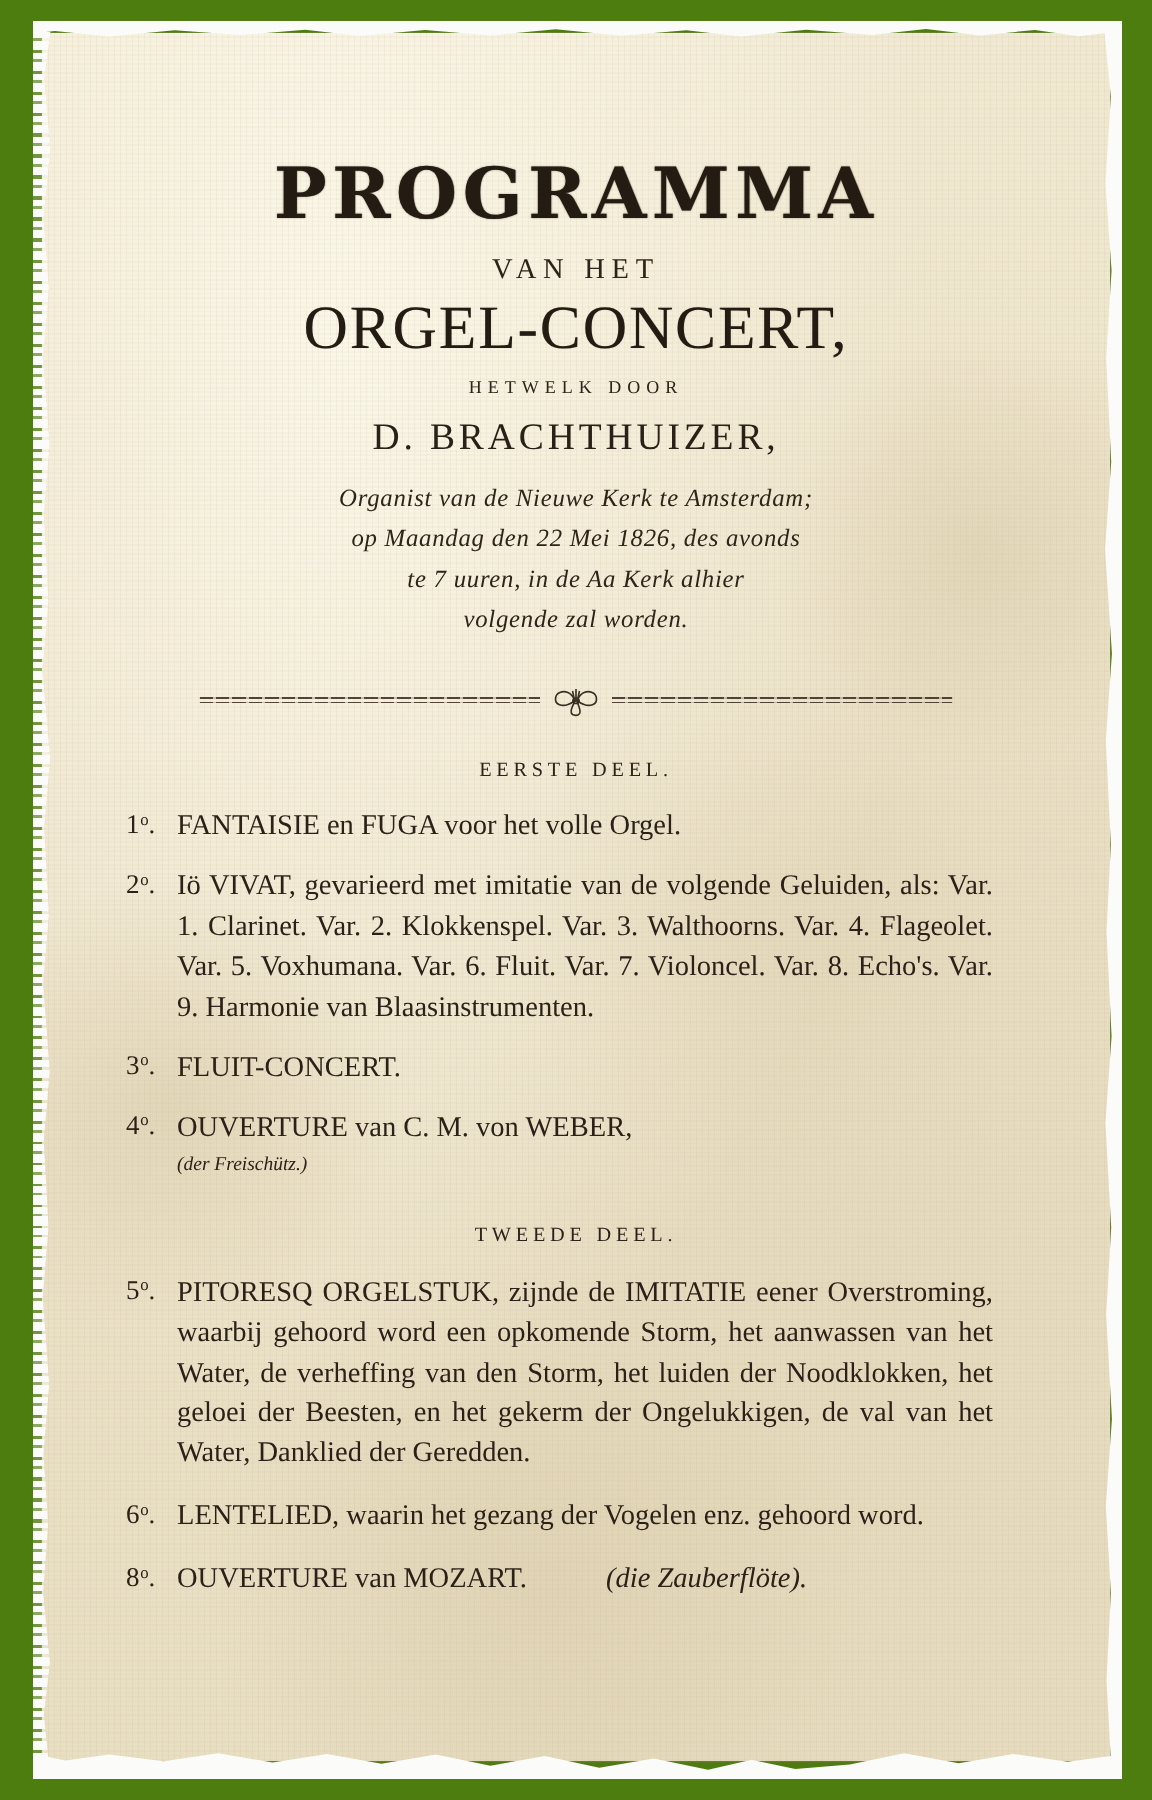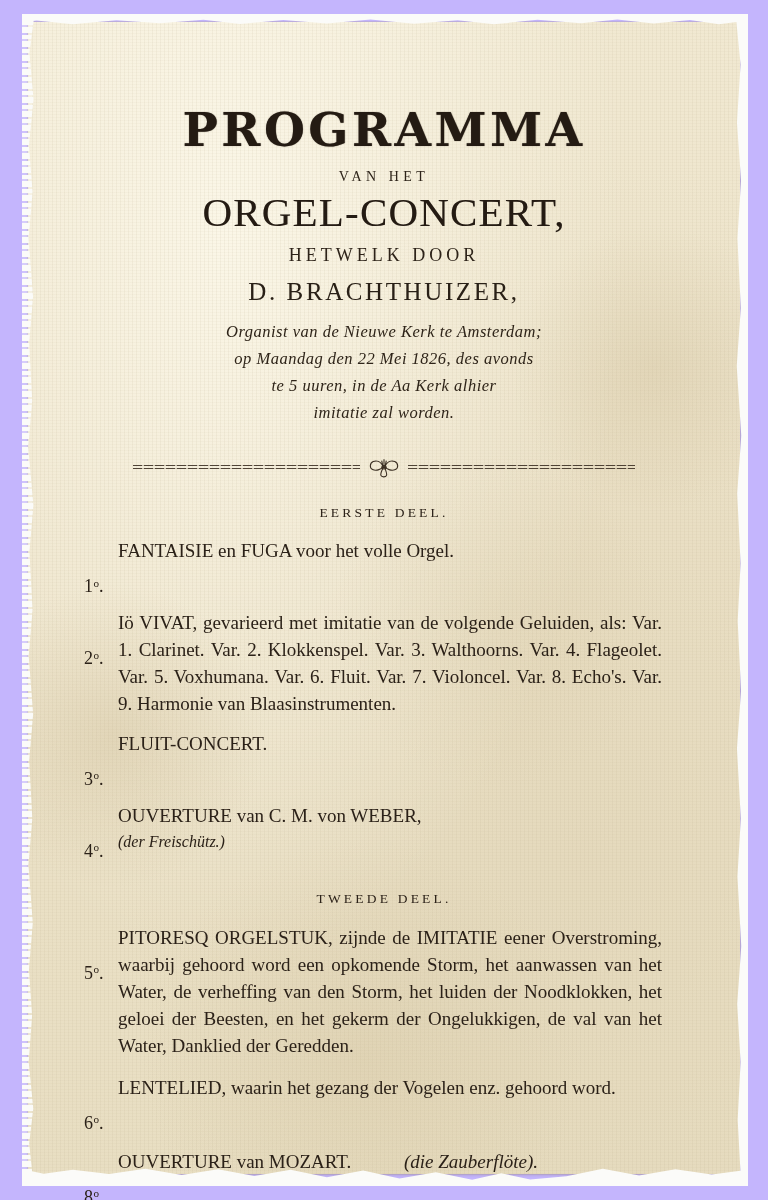--- a/index.html
+++ b/index.html
@@ -11,21 +11,21 @@
     width: 768px;
     height: 1200px;
     overflow: hidden;
     font-family: "Liberation Serif", "DejaVu Serif", serif;
   }
 
   #page {
     position: relative;
     width: 768px;
     height: 1200px;
-    background: #c4b5fd;
+    background: #4d7c0f;
   }
 
   
   #sheet {
     position: absolute;
     left: 28px;
     top: 22px;
     width: 712px;
     height: 1152px;
     background:
@@ -114,37 +114,37 @@
     font-weight: 700;
     font-size: 47px;
     letter-spacing: 3.5px;
     line-height: 1;
     margin-top: 84px;
     color: #241b13;
     text-shadow: 0 0 1.1px rgba(40,30,20,.55), .4px .3px 0 rgba(40,30,20,.22);
   }
   .hdr-vanhet {
     text-align: center;
-    font-size: 14px;
+    font-size: 19px;
     letter-spacing: 4.5px;
     margin-top: 16px;
     color: #2d2319;
   }
   .hdr-orgel {
     text-align: center;
     font-size: 41px;
     letter-spacing: 1.2px;
     margin-top: 6px;
     line-height: 1.06;
     color: #241b13;
     text-shadow: 0 0 .5px rgba(40,30,20,.35);
   }
   .hdr-hetwelk {
     text-align: center;
-    font-size: 18px;
+    font-size: 12px;
     letter-spacing: 4px;
     margin-top: 11px;
     color: #2d2319;
   }
   .hdr-name {
     text-align: center;
     font-size: 25px;
     letter-spacing: 2.6px;
     margin-top: 12px;
     color: #292017;
@@ -202,41 +202,40 @@
     margin-bottom: 13px;
     padding-left: 56px;
     padding-right: 78px;
   }
   .item .num {
     flex: 0 0 34px;
     font-size: 18px;
     color: #2b2118;
     padding-top: 1px;
     white-space: nowrap;
-    margin-top: 37px;
   }
   .item .num sup {
     font-size: .62em;
     vertical-align: .52em;
     margin-left: .5px;
   }
   .item .body {
     flex: 1 1 auto;
     font-size: 19px;
     line-height: 1.42;
     color: #2b2118;
     text-align: justify;
     hyphens: manual;
   }
   .item .body.single { text-align: left; }
   .ital { font-style: italic; margin-left: 48px; }
   .sub-ital {
     display: block;
     font-style: italic;
-    font-size: 16px;
+    font-size: 13px;
     margin-top: 1px;
   }
 
   .items.part2 { margin-top: 18px; }
   .items.part2 .item { margin-bottom: 15px; }
 </style>
 </head>
 <body>
 
 <div id="page">
@@ -252,22 +251,22 @@
 
     <div class="hdr-programma">PROGRAMMA</div>
     <div class="hdr-vanhet">VAN HET</div>
     <div class="hdr-orgel">ORGEL-CONCERT,</div>
     <div class="hdr-hetwelk">HETWELK DOOR</div>
     <div class="hdr-name">D. BRACHTHUIZER,</div>
 
     <div class="hdr-italic-block">
       <div class="hdr-italic-line">Organist van de Nieuwe Kerk te Amsterdam;</div>
       <div class="hdr-italic-line">op Maandag den 22 Mei 1826, des avonds</div>
-      <div class="hdr-italic-line">te 5 uuren, in de Aa Kerk alhier</div>
-      <div class="hdr-italic-line">imitatie zal worden.</div>
+      <div class="hdr-italic-line">te 7 uuren, in de Aa Kerk alhier</div>
+      <div class="hdr-italic-line">volgende zal worden.</div>
     </div>
 
     <div class="divider">
       <div class="rule"></div>
       <div class="bow">
         <svg width="34" height="22" viewBox="0 0 34 22" aria-hidden="true">
           <g fill="none" stroke="#3a2e22" stroke-width="1.1">
             <path d="M16.2 10.6 C13.8 5.4 9.6 4.2 6.2 5.6 C2.6 7.1 2.4 12.2 5.6 13.6 C9.1 15.1 13.6 13.8 16.2 10.6 Z"></path>
             <path d="M17.8 10.6 C20.2 5.4 24.4 4.2 27.8 5.6 C31.4 7.1 31.6 12.2 28.4 13.6 C24.9 15.1 20.4 13.8 17.8 10.6 Z"></path>
             <path d="M16.3 11.4 C14.6 14.6 13.2 17.4 13.9 19.4 C14.6 21.3 18.6 21.4 19.5 19.5 C20.3 17.7 18.9 14.8 17.6 11.4 Z"></path>

